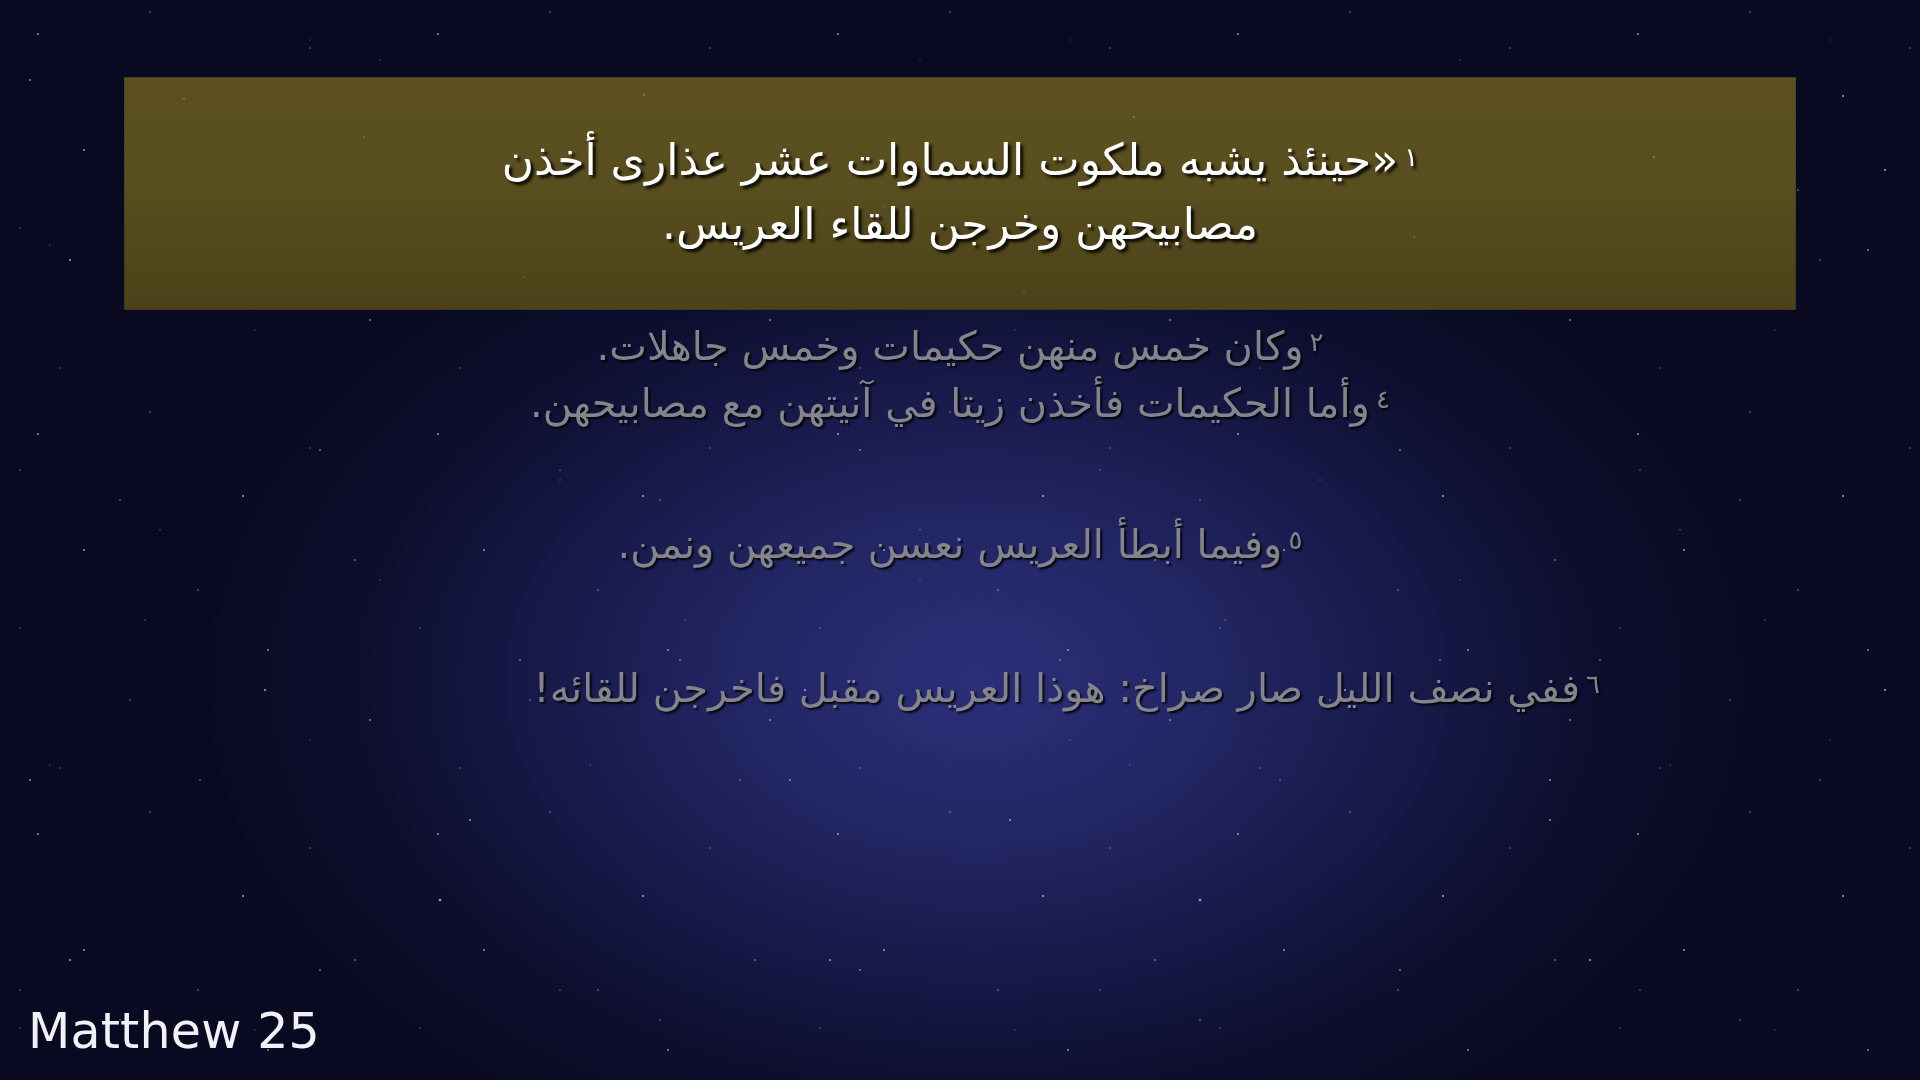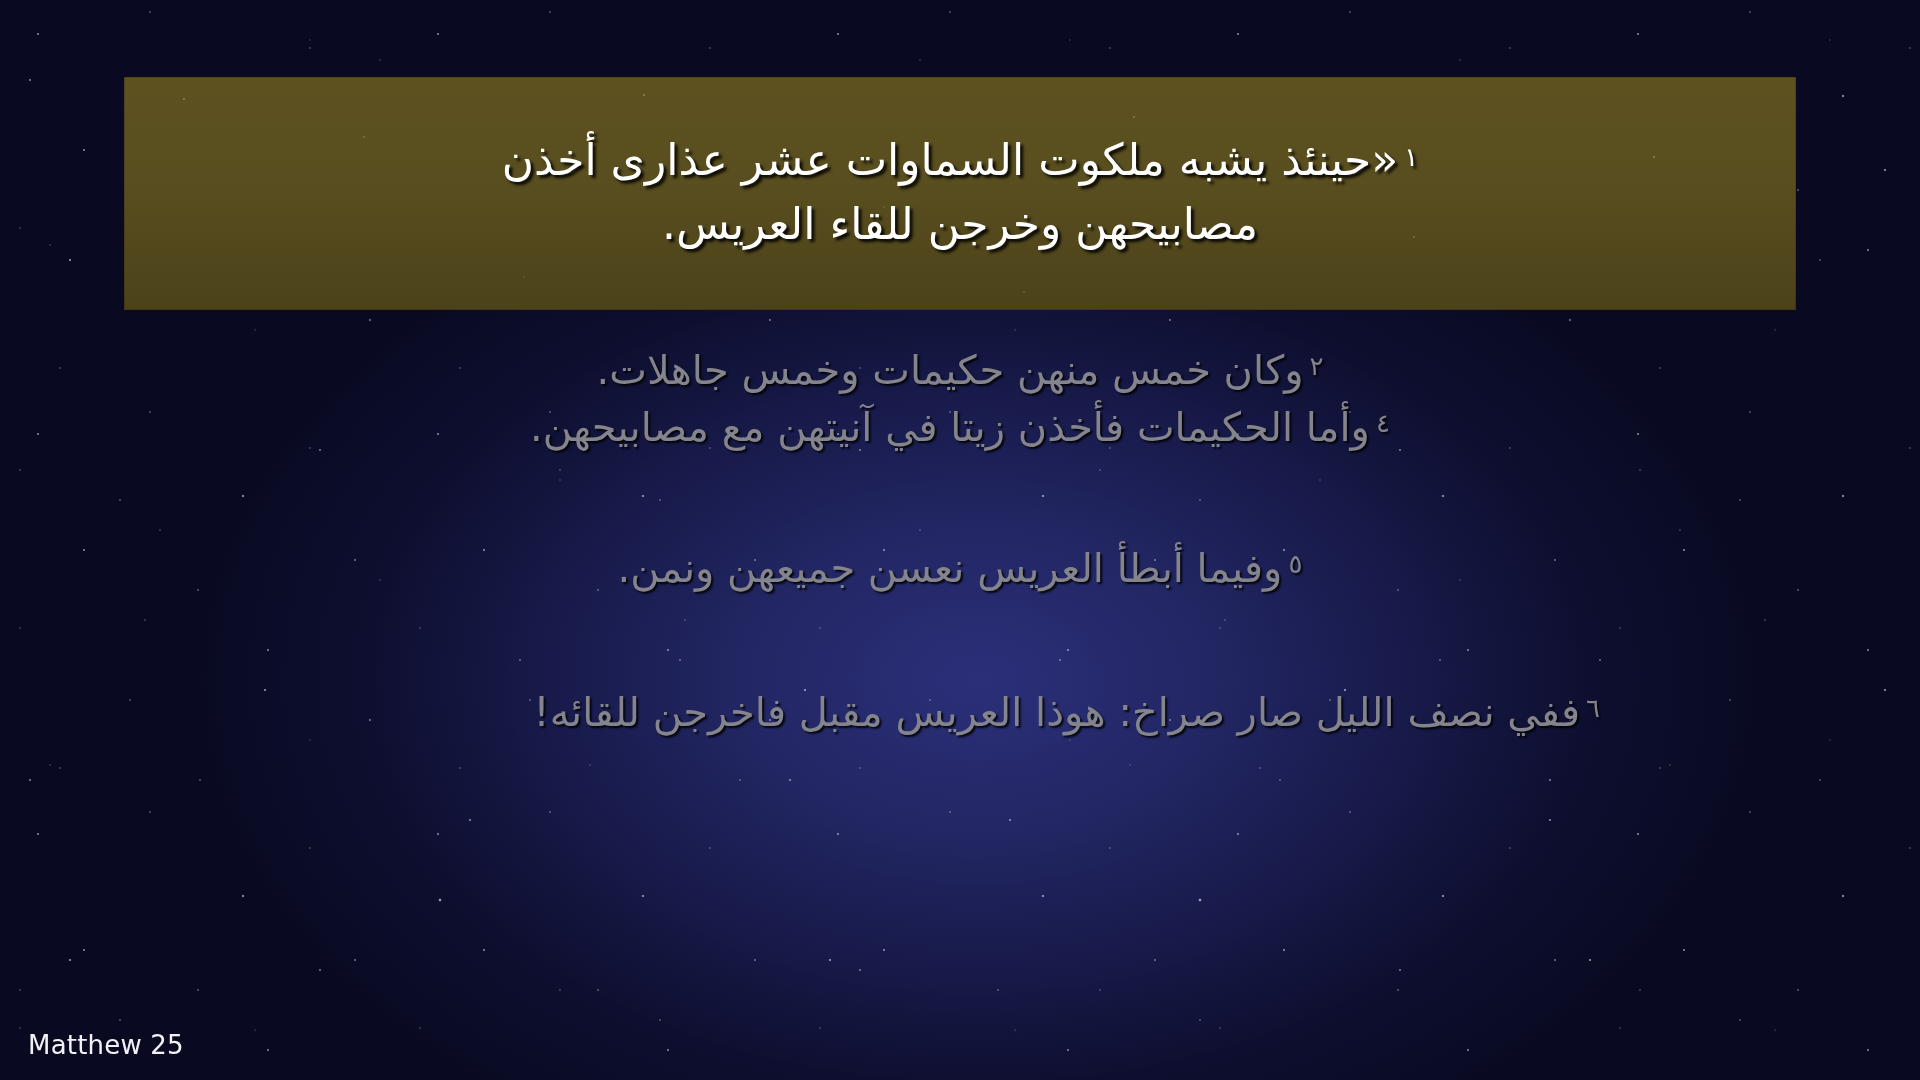--- a/index.html
+++ b/index.html
@@ -150,34 +150,34 @@
   .highlight-band .band-text {
     position: absolute;
     inset: 0;
     display: flex;
     align-items: center;
     justify-content: center;
   }
 
   .verse-spacer-1 { height: 310px; }
 
-  .verse.v2 { margin-top: 32px; }
+  .verse.v2 { margin-top: 8px; }
   .verse.v3 { margin-top: 62px; }
   .verse.v4 { }
   .verse.v5 { margin-top: 84px; }
   .verse.v6 { margin-top: 88px; text-align: right; }
 
   
   .reference {
     position: absolute;
     left: 28px;
     bottom: 20px;
     color: #f2f2f6;
     font-family: "DejaVu Sans", sans-serif;
-    font-size: 26px;
+    font-size: 49px;
     letter-spacing: 0.2px;
     direction: ltr;
     text-align: left;
   }
 </style>
 </head>
 <body>
 
 <div id="slide">
 

